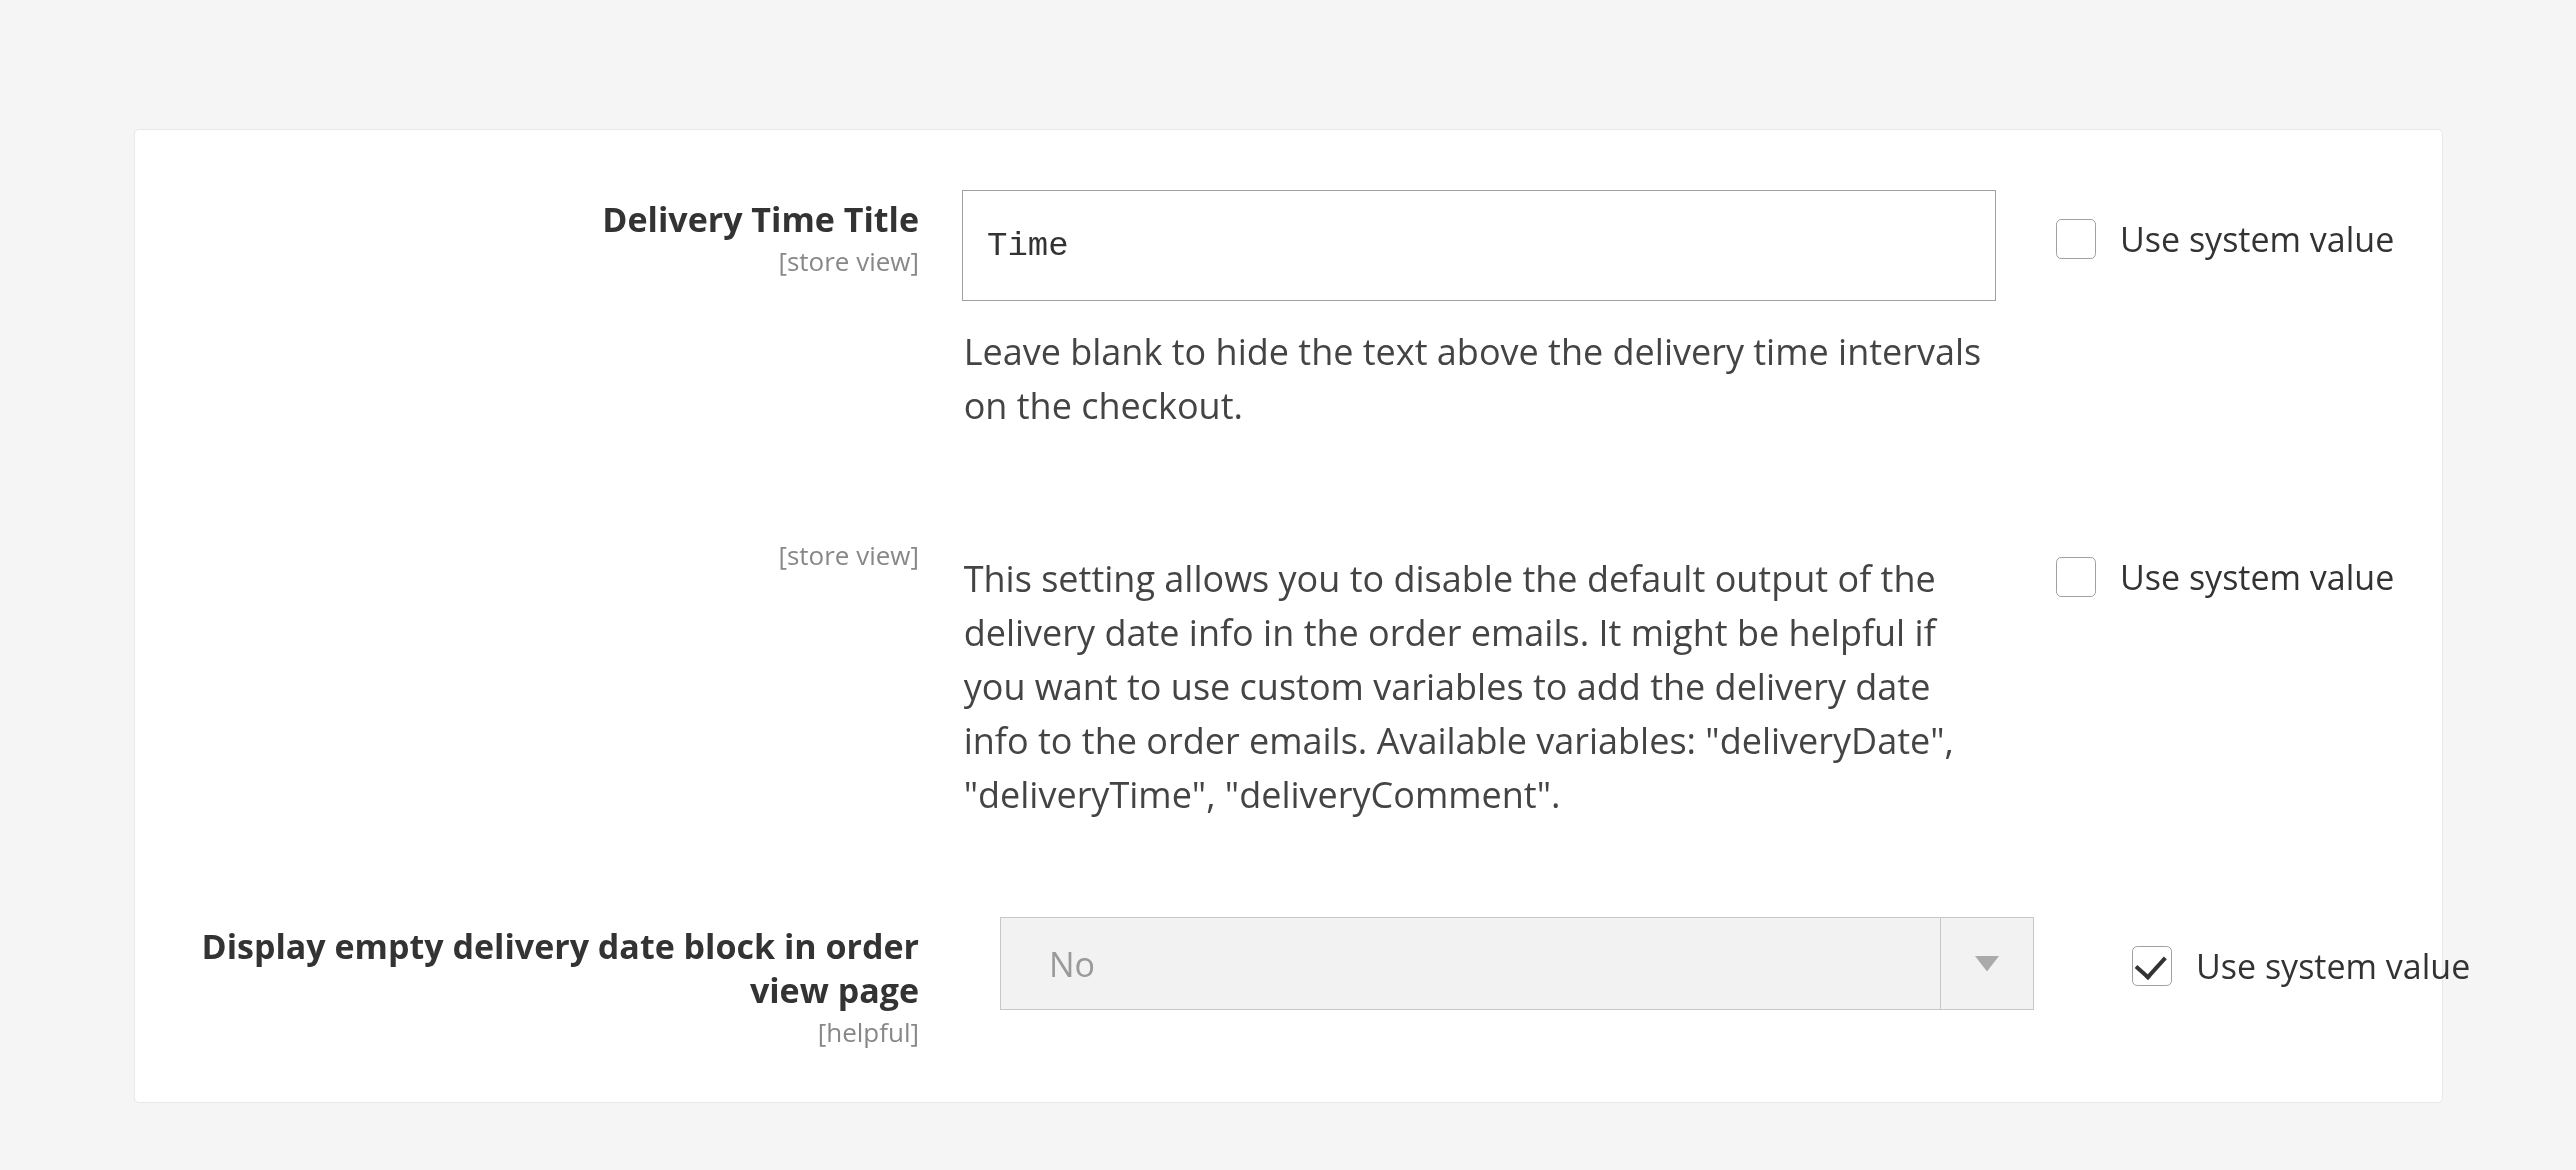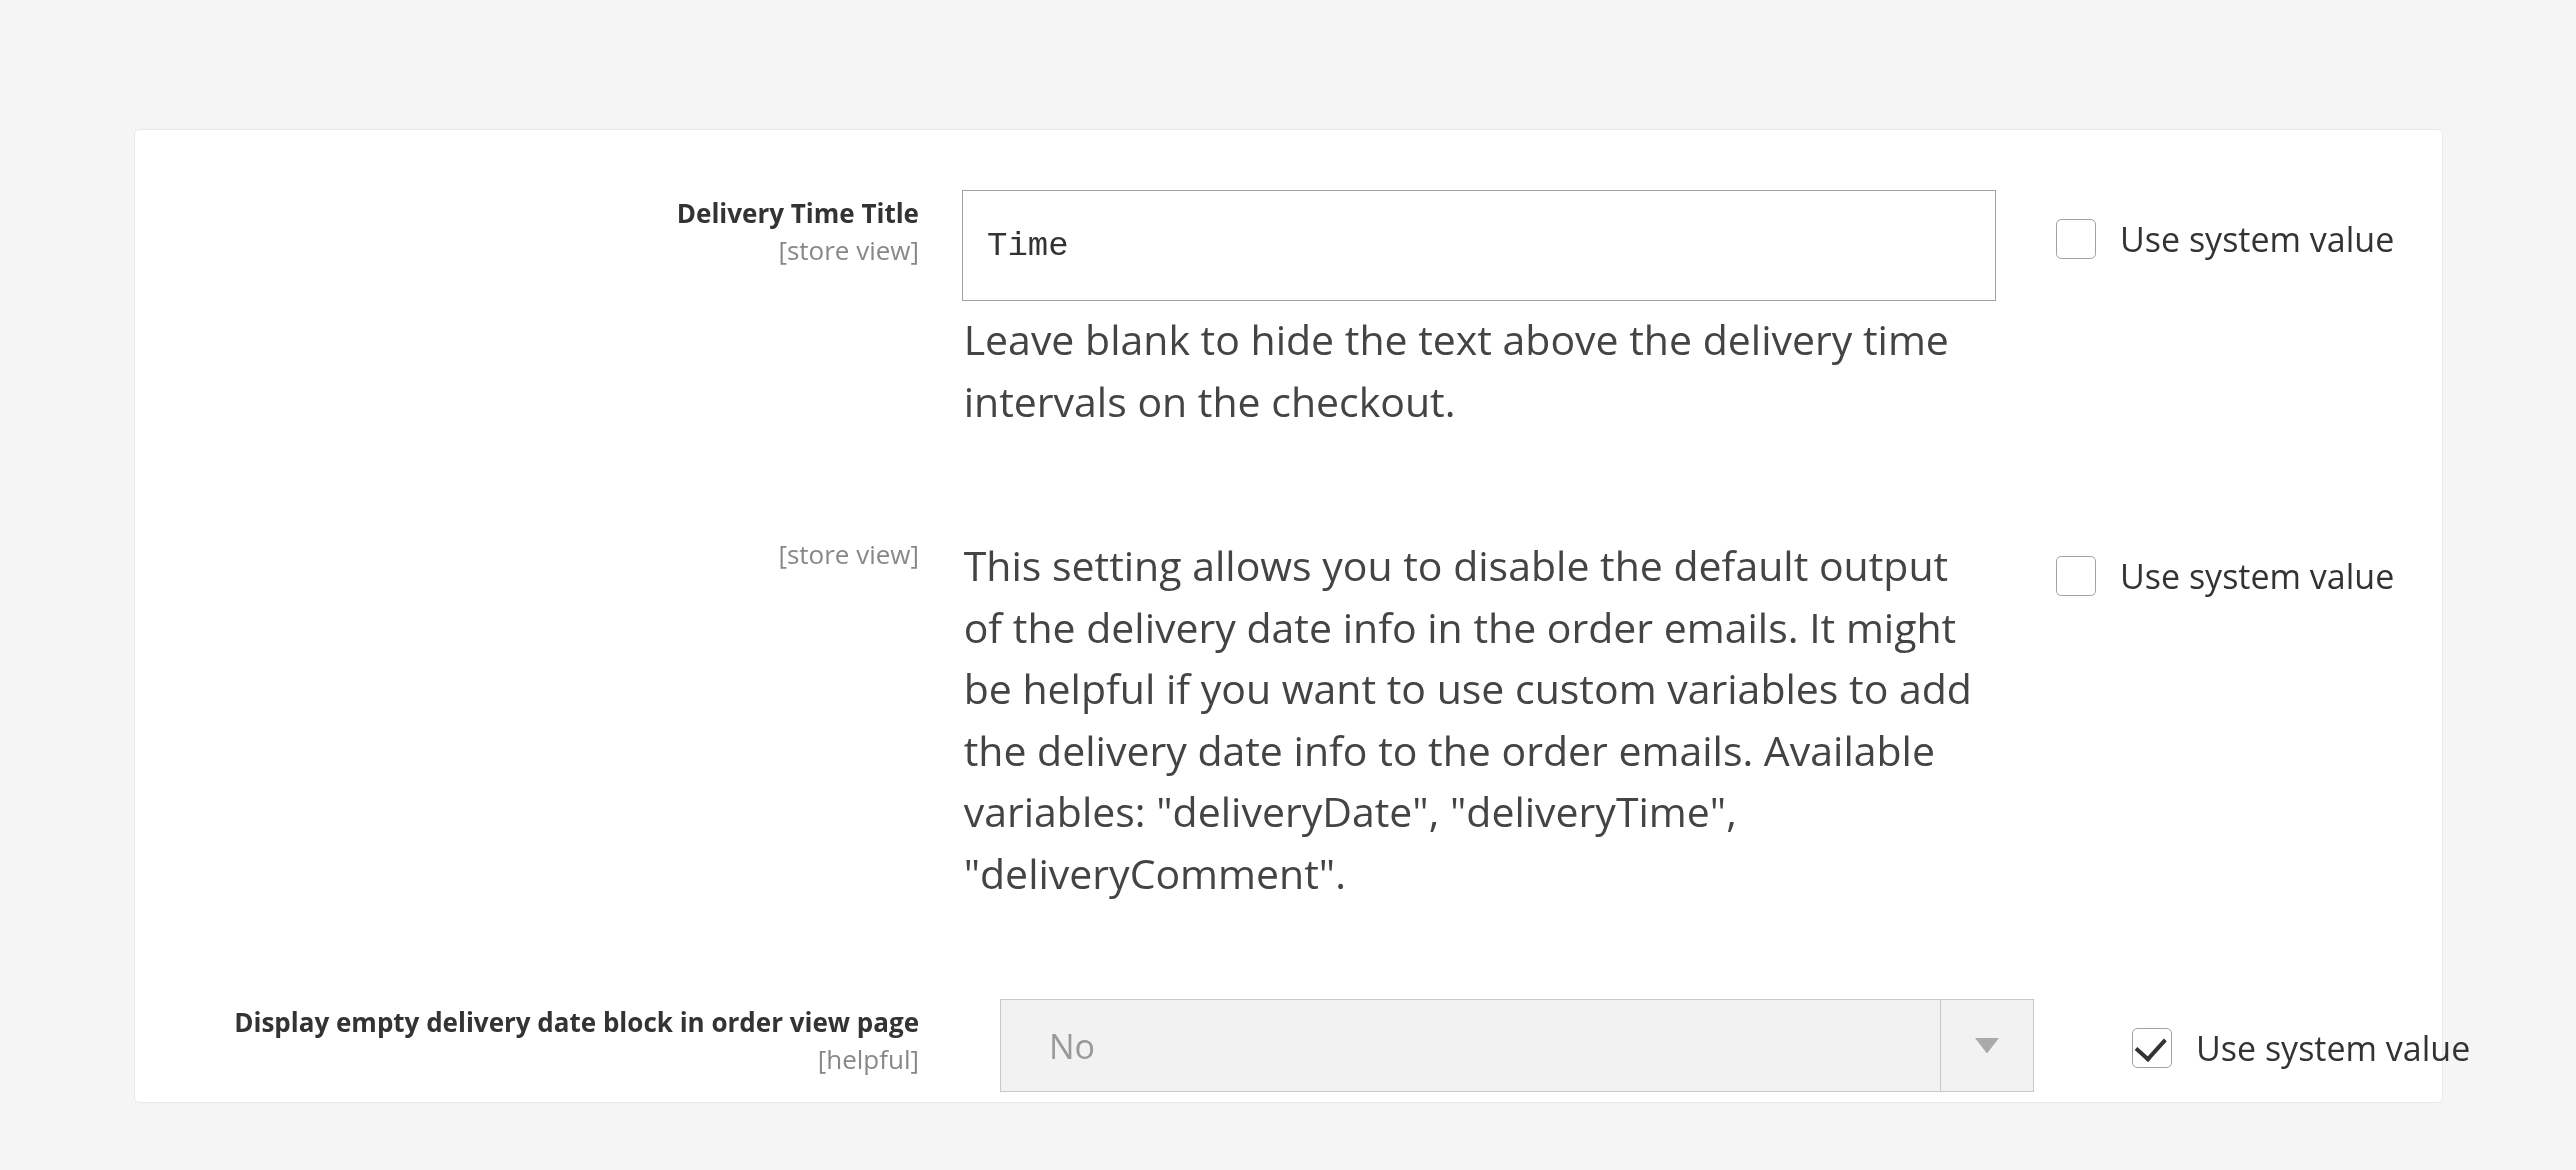--- a/index.html
+++ b/index.html
@@ -33,21 +33,21 @@
   }
   .field-row:last-child { margin-bottom: 0; gap: 38px; }
   .label-col {
     width: 775px;
     flex: 0 0 775px;
     text-align: right;
     padding-right: 43px;
     padding-top: 6.9px;
   }
   .label-main {
-    font-size: 26px;
+    font-size: 34px;
     font-weight: 700;
     color: #333;
     line-height: 1.3;
   }
   .label-scope {
     font-size: 26px;
     color: #888;
     display: block;
     margin-top: 1.7px;
   }
@@ -99,24 +99,24 @@
     justify-content: center;
   }
   .select-wrap.disabled .select-caret {
     border-left-color: #c8c8c8;
     background: #f2f2f2;
   }
   .caret-svg { width: 24px; height: 15.5px; }
   .caret-path { fill: #555; }
   .select-wrap.disabled .caret-path { fill: #aaa; }
   .note {
-    font-size: 41px;
+    font-size: 36px;
     color: #444;
     line-height: 1.5;
-    margin-top: 8px;
+    margin-top: 24px;
     padding: 0 1.7px;
   }
   .sysval-col {
     flex: 0 0 auto;
     display: flex;
     align-items: center;
     padding-left: 60px;
     padding-top: 26px;
     gap: 24px;
   }

